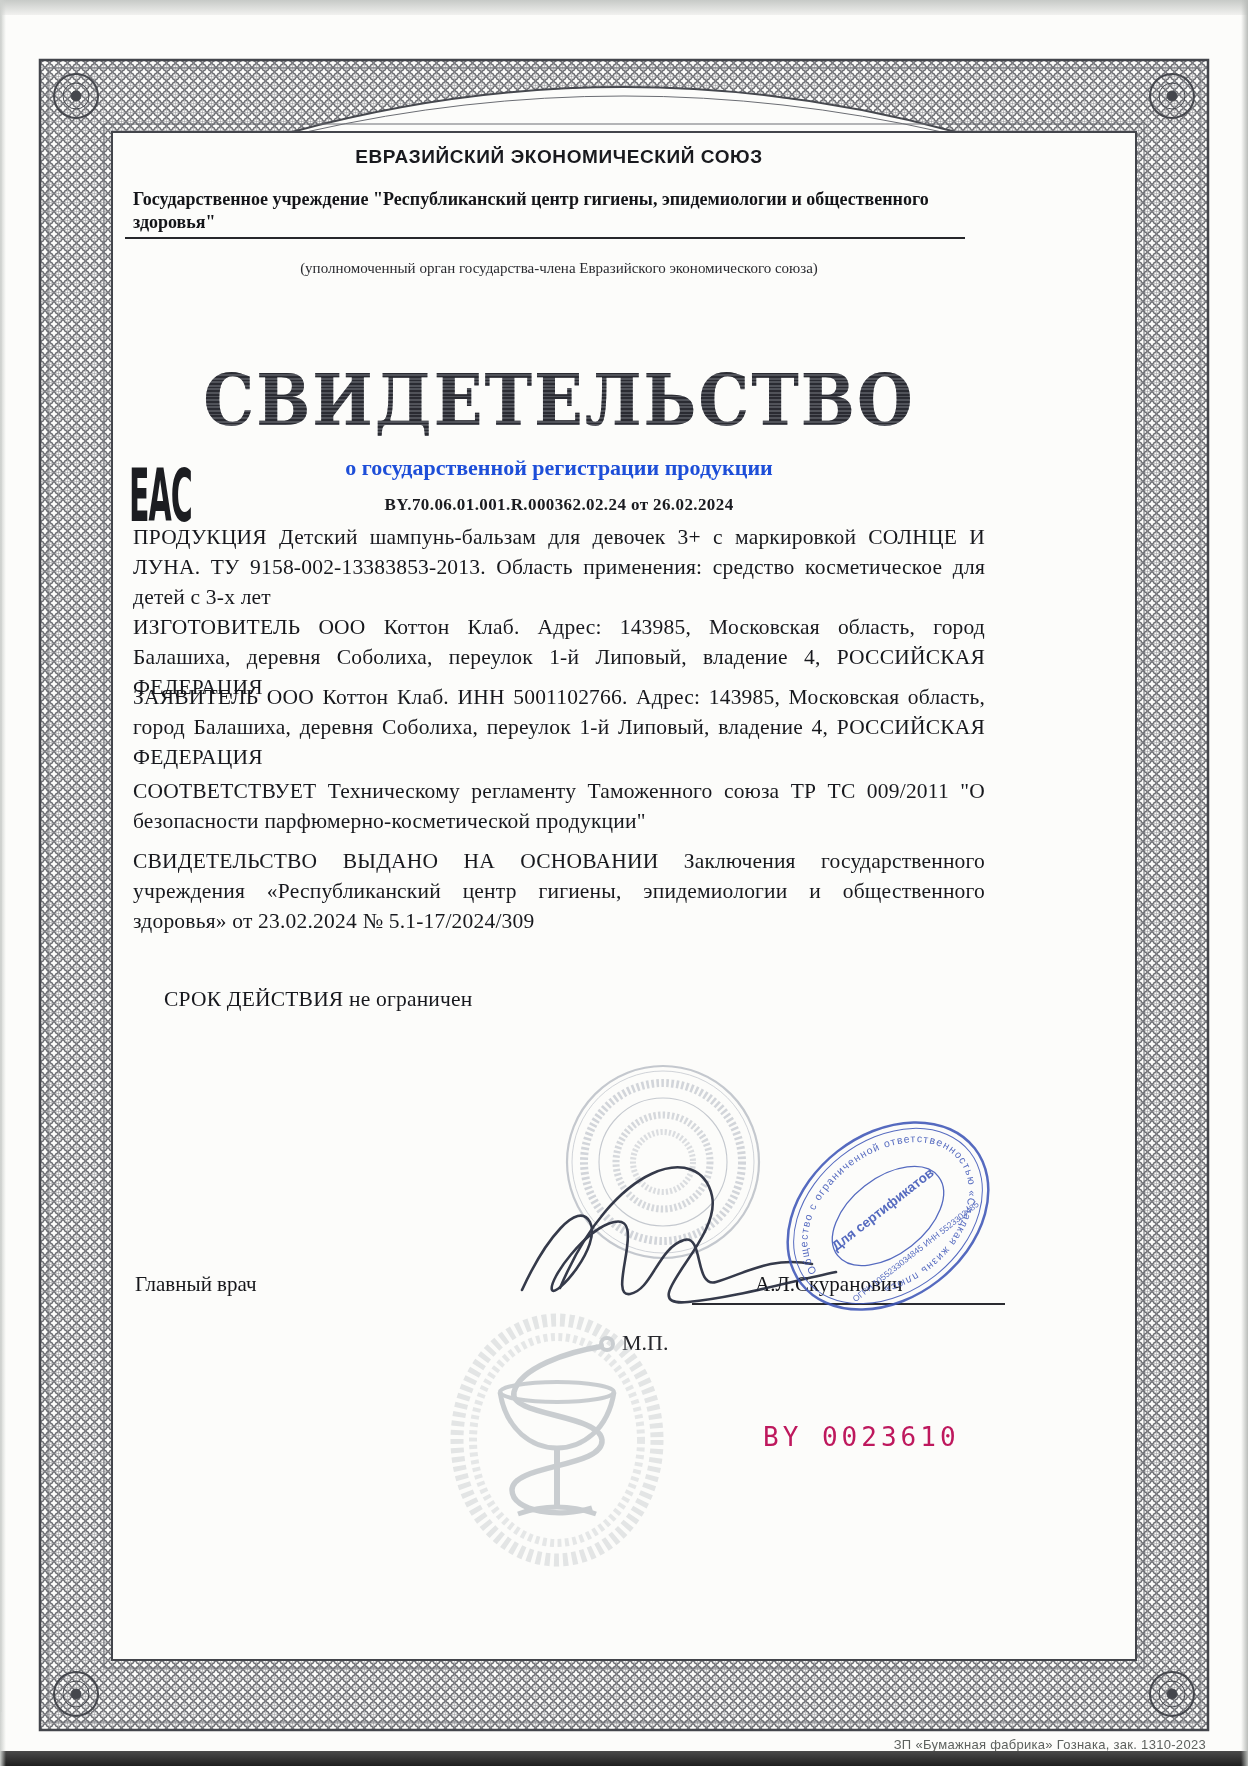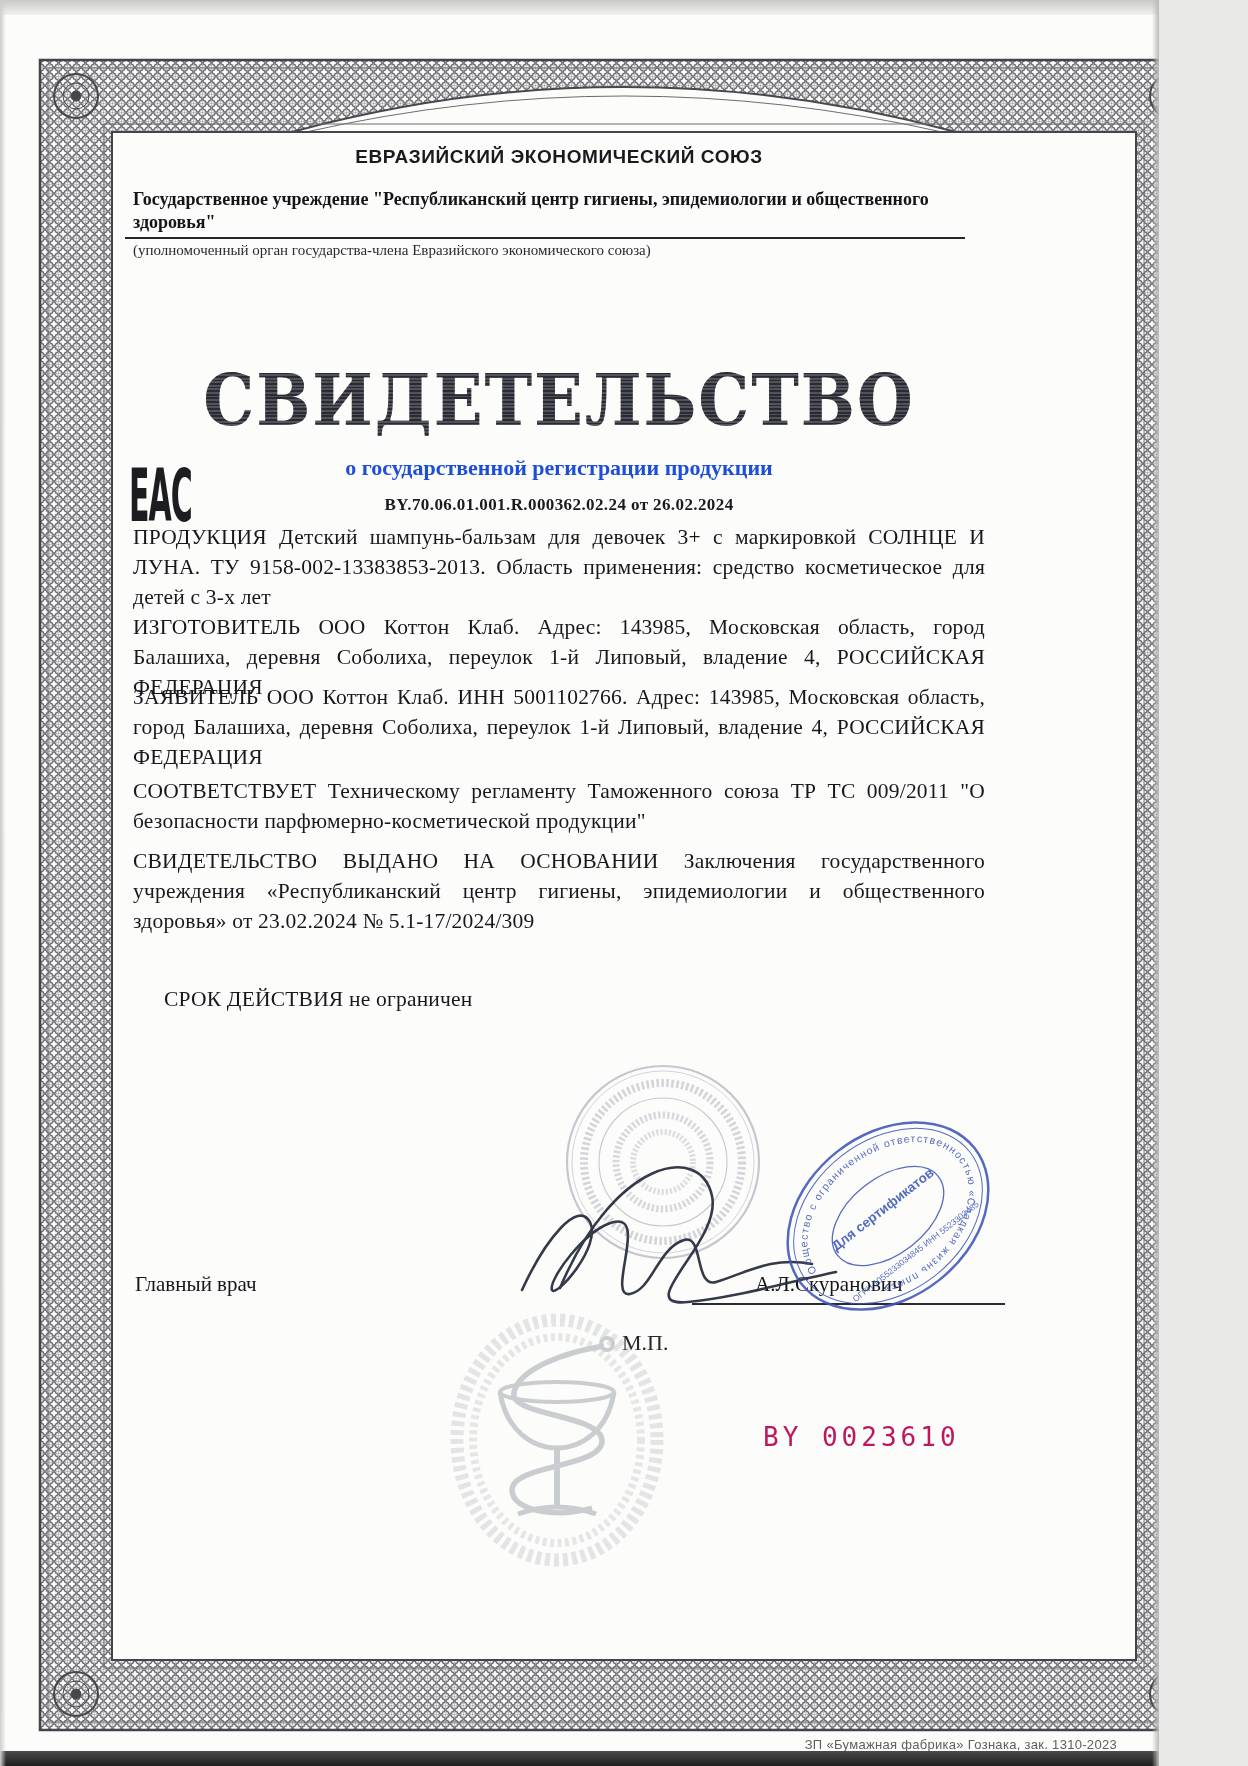--- a/index.html
+++ b/index.html
@@ -1,39 +1,39 @@
 <!DOCTYPE html>
 <html><head>
 <meta charset="utf-8">
 <style>
   * { margin:0; padding:0; box-sizing:border-box; }
   html,body { width:1248px; height:1766px; }
   body { background:#e9eae7; font-family:"Liberation Serif", serif; }
   .page {
-    position:relative; width:1159px; height:1766px;
+    position:relative; width:1248px; height:1766px;
     background:#fcfcfa; overflow:hidden; color:#1b1c20;
   }
   svg.frame, svg.decor { position:absolute; top:0; left:0; pointer-events:none; }
   svg.frame { z-index:1; }
   svg.decor { z-index:4; }
 
   .abs { position:absolute; z-index:3; }
 
   .union {
     top:146px; left:133px; width:852px; text-align:center;
     font-family:"Liberation Sans", sans-serif; font-weight:bold;
     font-size:19px; letter-spacing:0.6px; color:#191a1e;
   }
   .institution {
     top:188px; left:133px; width:852px; text-align:left;
     font-weight:bold; font-size:18px; line-height:23px; color:#141519;
   }
   .hrule { top:237px; left:125px; width:840px; height:2px; background:#26272b; }
   .authority-note {
-    top:242px; left:133px; width:852px; 
+    top:260px; left:133px; width:852px; text-align:center;
     font-size:15px; color:#2a2b30;
   }
 
   .eac {
     top:452px; left:129px;
     font-family:"DejaVu Sans", sans-serif; font-weight:900;
     font-size:30px; letter-spacing:-1px; color:#1c1d21;
     transform:scaleY(2.45); transform-origin:top left;
   }
 

